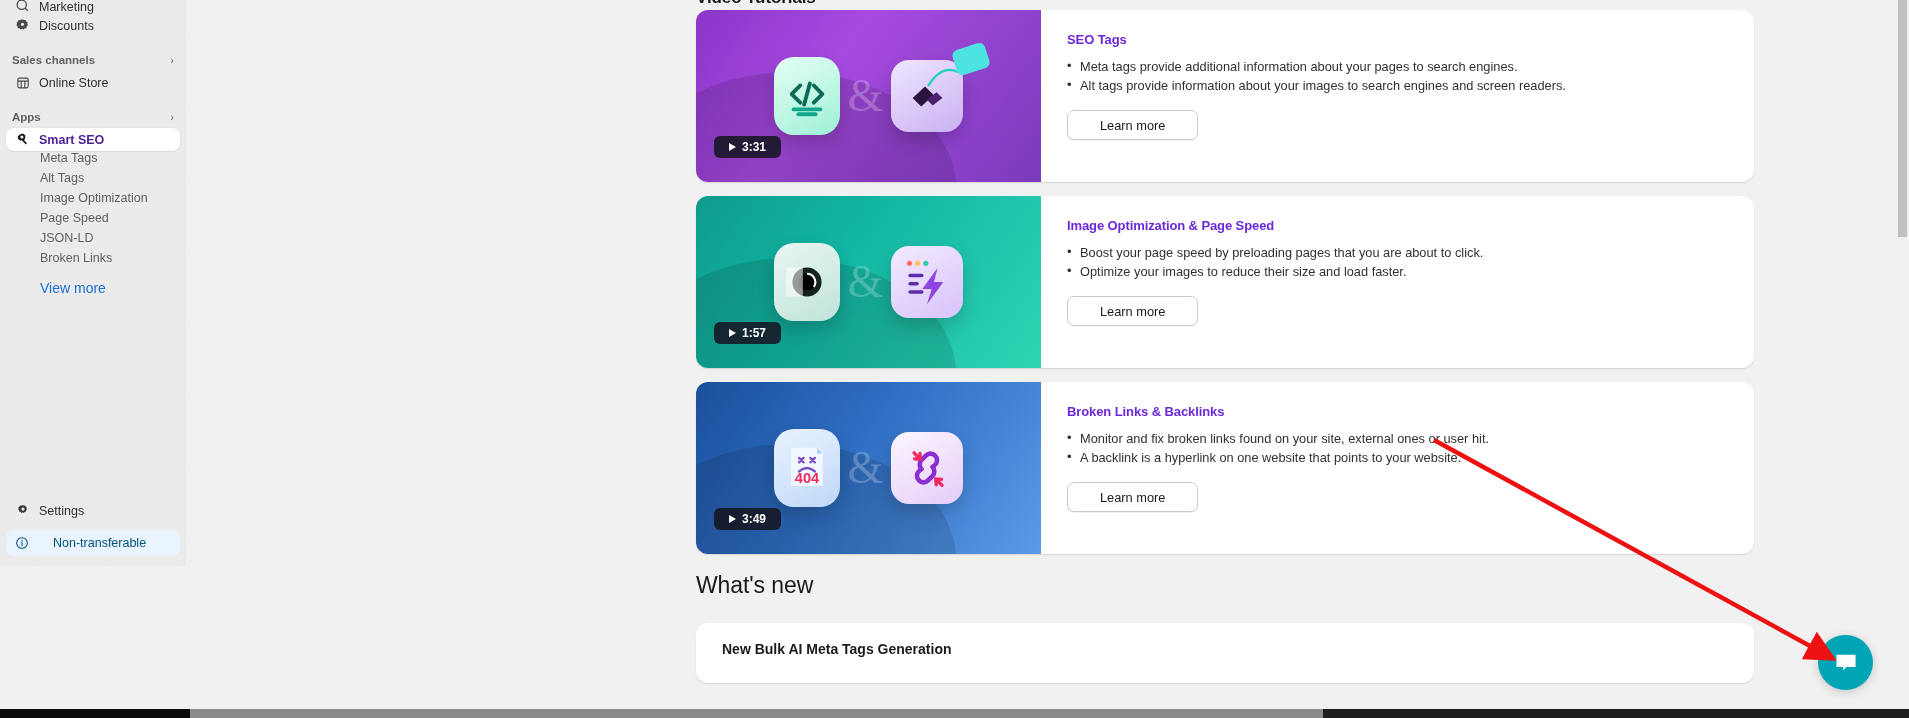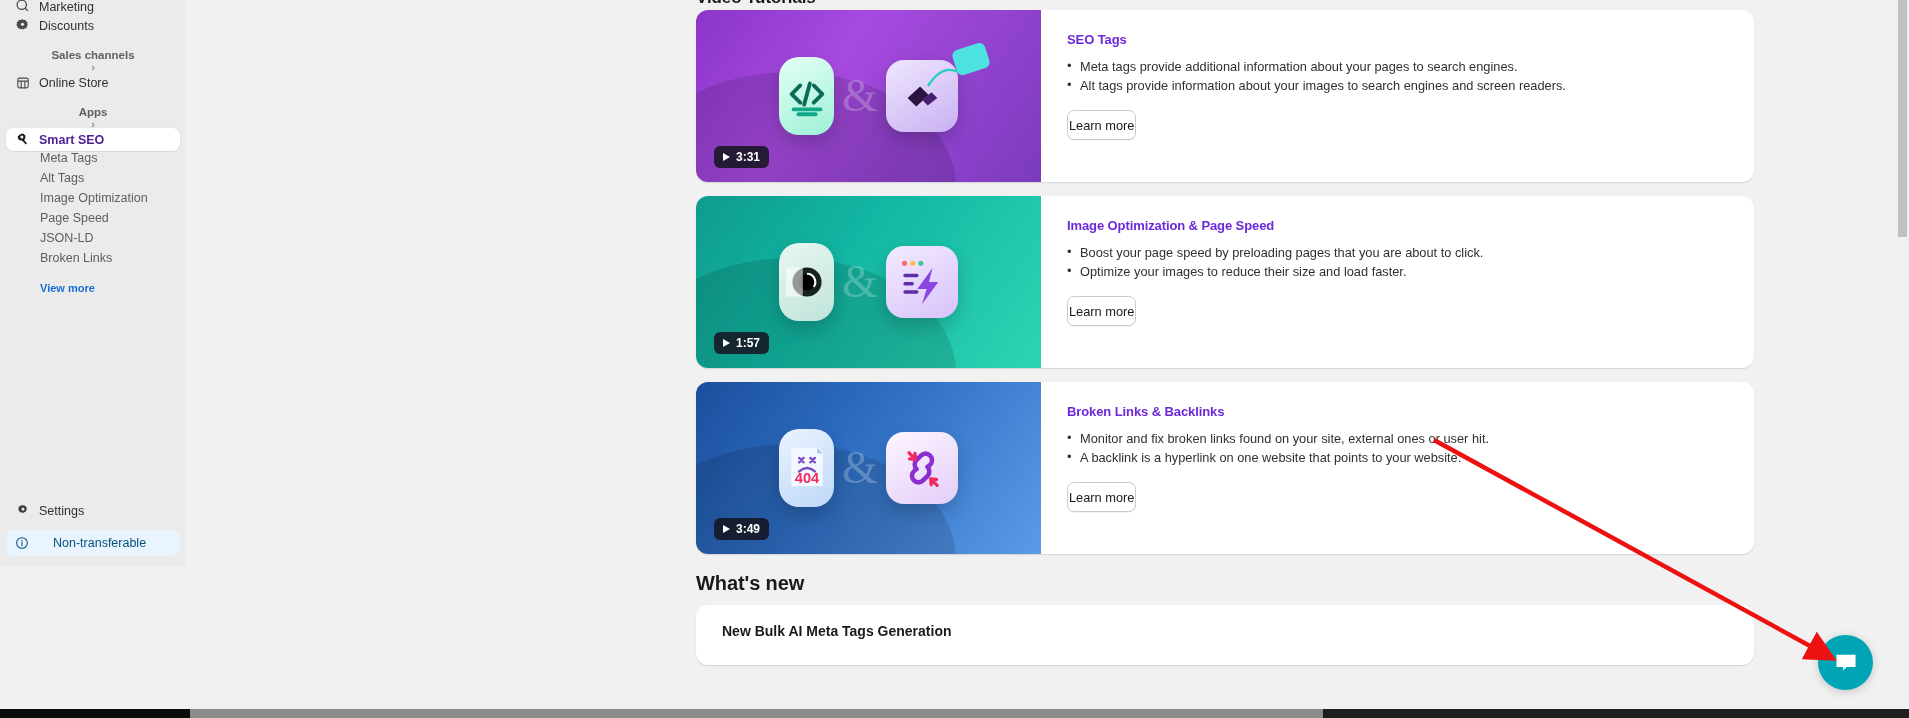--- a/index.html
+++ b/index.html
@@ -57,21 +57,20 @@
   .section-head {
     display: flex;
     align-items: center;
     justify-content: space-between;
     height: 22px;
     margin: 0 4px;
     padding: 0 8px;
     font-size: 11.5px;
     font-weight: 700;
     color: #616161;
-    flex-direction: column;
   }
   .section-head .chev { color:#8a8a8a; font-size: 11px; }
   .spacer-12 { height: 12px; }
 
   .sub-row {
     display: flex;
     align-items: flex-start;
     height: 20px;
     margin: 0 6px;
     padding: 0 8px 0 34px;
@@ -79,22 +78,22 @@
     font-size: 12.5px;
     color: #5c5f62;
     cursor: pointer;
     white-space: nowrap;
   }
   .view-more {
     display: flex; align-items: center;
     height: 22px;
     margin: 6px 6px 7px 6px;
     padding: 0 8px 0 34px;
-    font-size: 11px;
-    font-weight: 700;
+    font-size: 14px;
+    font-weight: 400;
     color: #1a6fd4;
     cursor: pointer;
   }
 
   .sidebar-bottom {
     position: absolute;
     left: 0; right: 0;
     bottom: 0;
     padding-bottom: 10px;
   }
@@ -173,41 +172,41 @@
   }
   .thumb .icons {
     position: absolute;
     inset: 0;
     display: flex;
     align-items: center;
     justify-content: center;
     gap: 2px;
   }
   .tile {
-    width: 55px; height: 78px;
+    width: 66px; height: 78px;
     border-radius: 20px;
     display: flex; align-items: center; justify-content: center;
     box-shadow: 0 8px 18px rgba(0,0,0,.18);
     position: relative;
     overflow: hidden;
   }
   .tile.small { width: 72px; height: 72px; border-radius: 18px; }
   .amp {
     font-size: 46px;
     font-weight: 400;
     color: rgba(255,255,255,0.24);
     margin: 0 6px;
     font-family: "Liberation Serif", serif;
     line-height: 1;
   }
   .duration {
     position: absolute;
-    left: 18px; bottom: 14px;
+    left: 18px; bottom: 24px;
     height: 22px;
-    padding: 0 9px;
+    padding: 0 15px;
     border-radius: 6px;
     background: rgba(22,22,34,0.88);
     color: #fff;
     font-size: 12px;
     font-weight: 700;
     display: flex; align-items: center; gap: 6px;
   }
   .duration .play {
     width: 0; height: 0;
     border-left: 7px solid #fff;
@@ -238,37 +237,37 @@
   .bullets li::before {
     content: "•";
     position: absolute;
     left: 0; top: -1px;
     color: #303030;
     font-size: 13px;
   }
   .learn-more {
     margin-top: 14px;
     height: 30px;
-    padding: 0 1px;
+    padding: 0 32px;
     background: #fff;
     border: 1px solid #c9cccf;
     border-radius: 7px;
     font-size: 12.8px;
     font-weight: 500;
     color: #1a1a1a;
     font-family: "Liberation Sans", sans-serif;
     cursor: pointer;
     box-shadow: 0 1px 0 rgba(0,0,0,.05);
   }
 
   .whatsnew-title {
-    font-size: 20px;
-    font-weight: 700;
+    font-size: 23px;
+    font-weight: 400;
     color: #1a1a1a;
-    margin: 18px 0 10px 510px;
+    margin: 18px 0 24px 510px;
     letter-spacing: -0.1px;
   }
   .whatsnew-card {
     margin-left: 510px;
     width: 1058px;
     height: 60px;
     background: #fff;
     border-radius: 12px;
     box-shadow: 0 1px 0 rgba(0,0,0,.07), 0 1px 3px rgba(0,0,0,.05);
     padding: 18px 26px;

